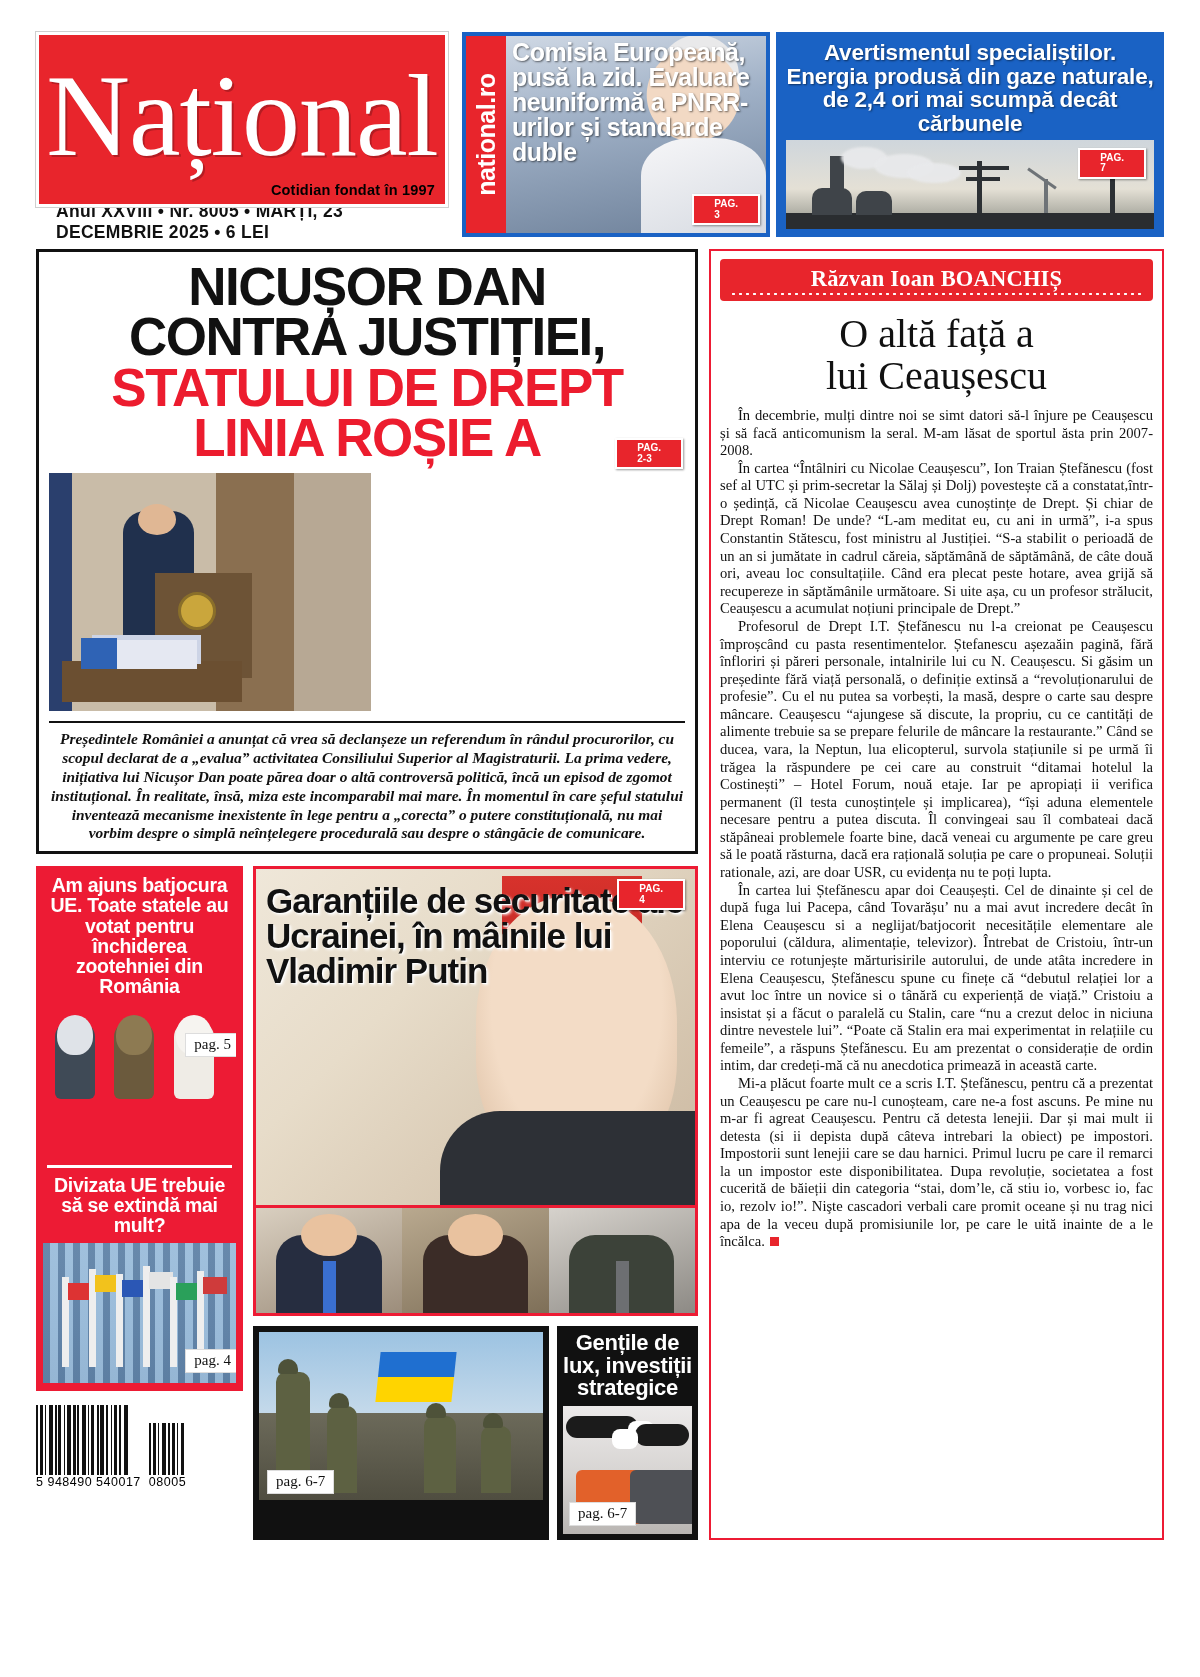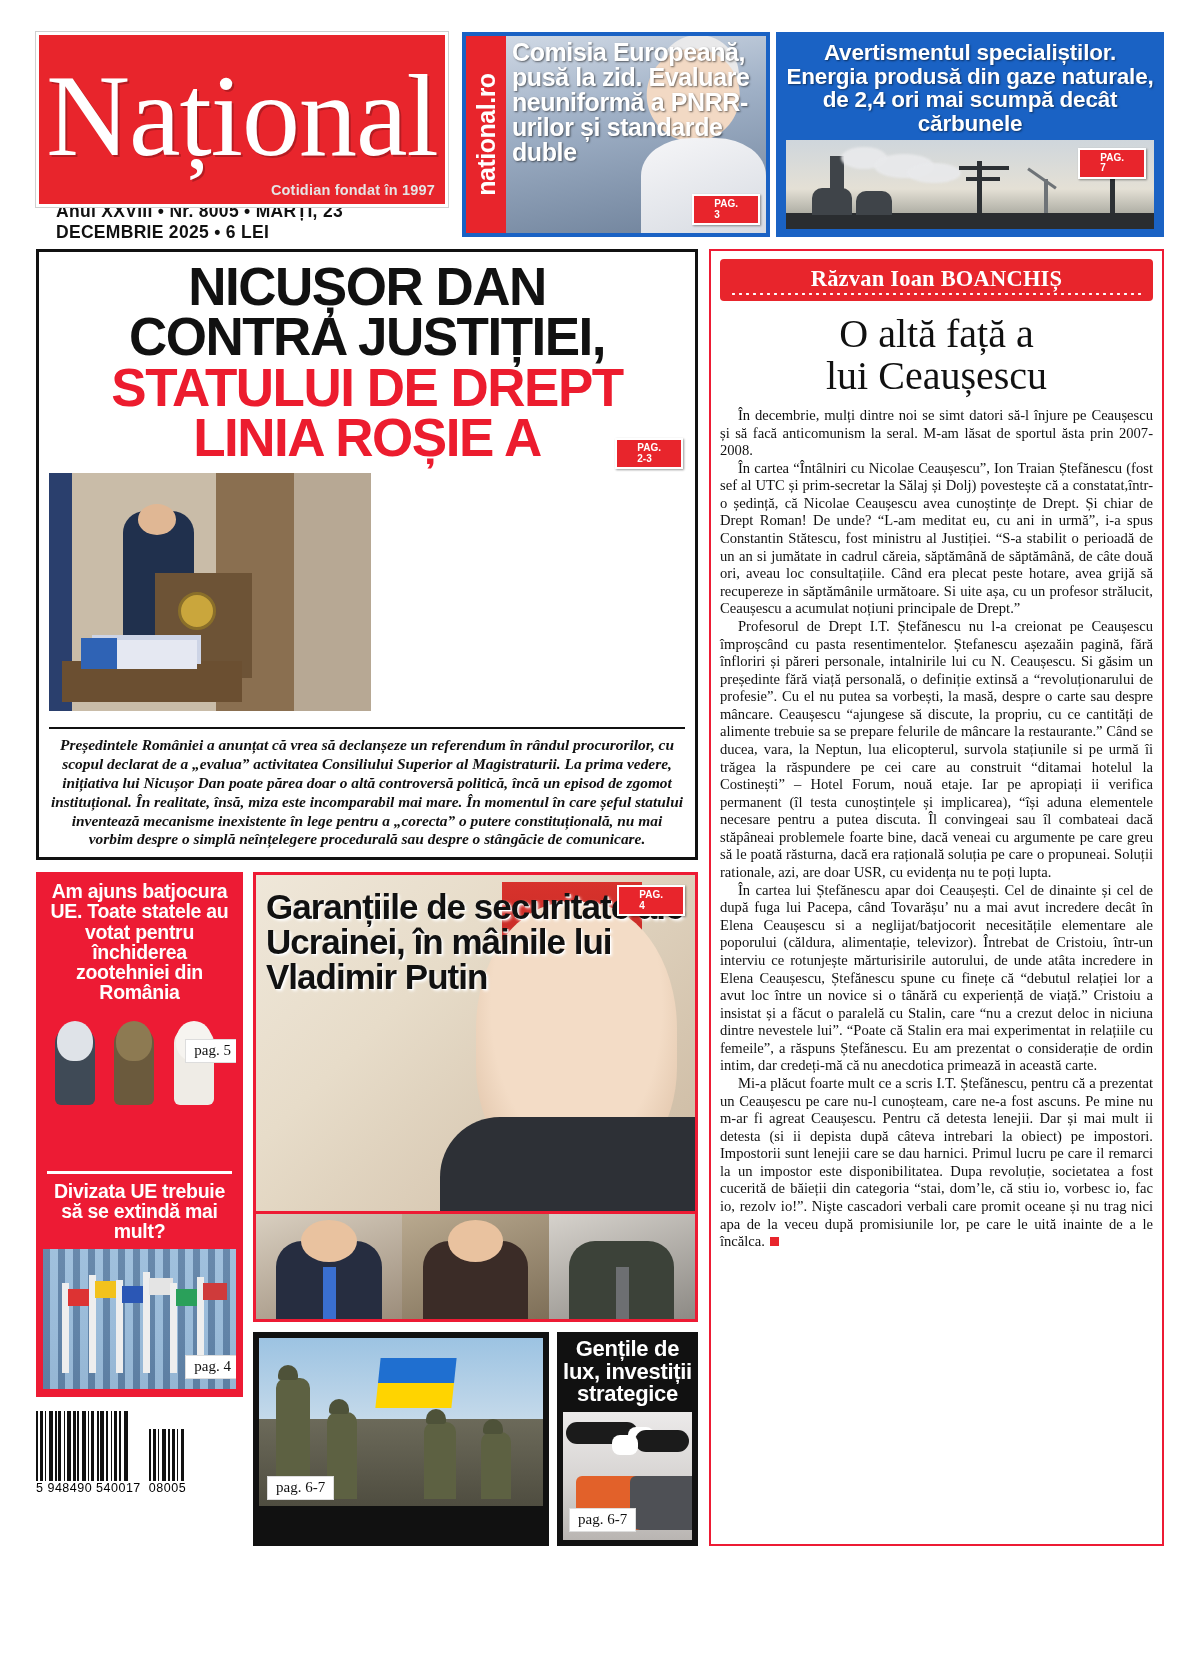--- a/index.html
+++ b/index.html
@@ -27,21 +27,21 @@
   }
   .logo-word {
     font-family: "Liberation Serif", serif;
     color: #ffffff; font-size: 116px; line-height: .9;
     letter-spacing: -1px; font-weight: 400;
     text-shadow: 2px 2px 0 rgba(0,0,0,.22);
     margin-top: -6px;
   }
   .logo-sub {
     position: absolute; right: 10px; bottom: 6px;
-    color: #e5e5e5; font-size: 14.5px; font-weight: bold;
+    color: #000000; font-size: 14.5px; font-weight: bold;
     letter-spacing: .2px;
   }
   .logo-info {
     height: 30px; display: flex; align-items: center; justify-content: center;
     font-size: 17.5px; font-weight: bold; letter-spacing: .3px; color: #111; margin-left: 20px;
   }
 
   .teaser-wrap { flex: 1; display: flex; gap: 6px; }
   .teaser {
     position: relative; overflow: hidden;
@@ -151,21 +151,21 @@
   .ct-figL { position:absolute; left:6%; top:22%; width:78px; height:96px; background:#f6f1e8; border-radius:8px; }
   .ct-headL { position:absolute; left:10%; top:15%; width:44px; height:48px; background:#f0d2b6; border-radius:50%; border:2px solid #222; }
   .ct-robe { position:absolute; left:58%; top:30%; width:110px; height:100px; background:#1a1a1a; border-radius:10px 30px 6px 6px; }
   .ct-headR { position:absolute; left:68%; top:18%; width:46px; height:50px; background:#f0d2b6; border-radius:50%; border:2px solid #222; }
   .ct-banana { position:absolute; left:48%; top:8%; width:40px; height:56px; background:#f5d547; border-radius:0 60% 0 60%; transform: rotate(18deg); border:2px solid #222; }
   .ct-arrow { position:absolute; left:41%; top:28%; width:70px; height:70px;
       border-left: 5px solid #fff; border-bottom: 5px solid #fff; border-radius: 0 0 0 60px; }
   .ct-sign { position:absolute; right:6px; bottom:4px; font-size:10px; color:#4b3a2e; font-style: italic; }
 
   .lead-caption {
-    margin-top: 16px; border-top: 2px solid #111; padding-top: 7px;
+    margin-top: 10px; border-top: 2px solid #111; padding-top: 7px;
     font-family: "Liberation Serif", serif;
     font-style: italic; font-weight: bold;
     font-size: 15.4px; line-height: 1.22; text-align: center; color: #111;
   }
 
   
   .lower { display: flex; gap: 10px; margin-top: 12px; }
   .lower-left { width: 207px; flex: 0 0 207px; }
   .lower-right { flex: 1; }
 

